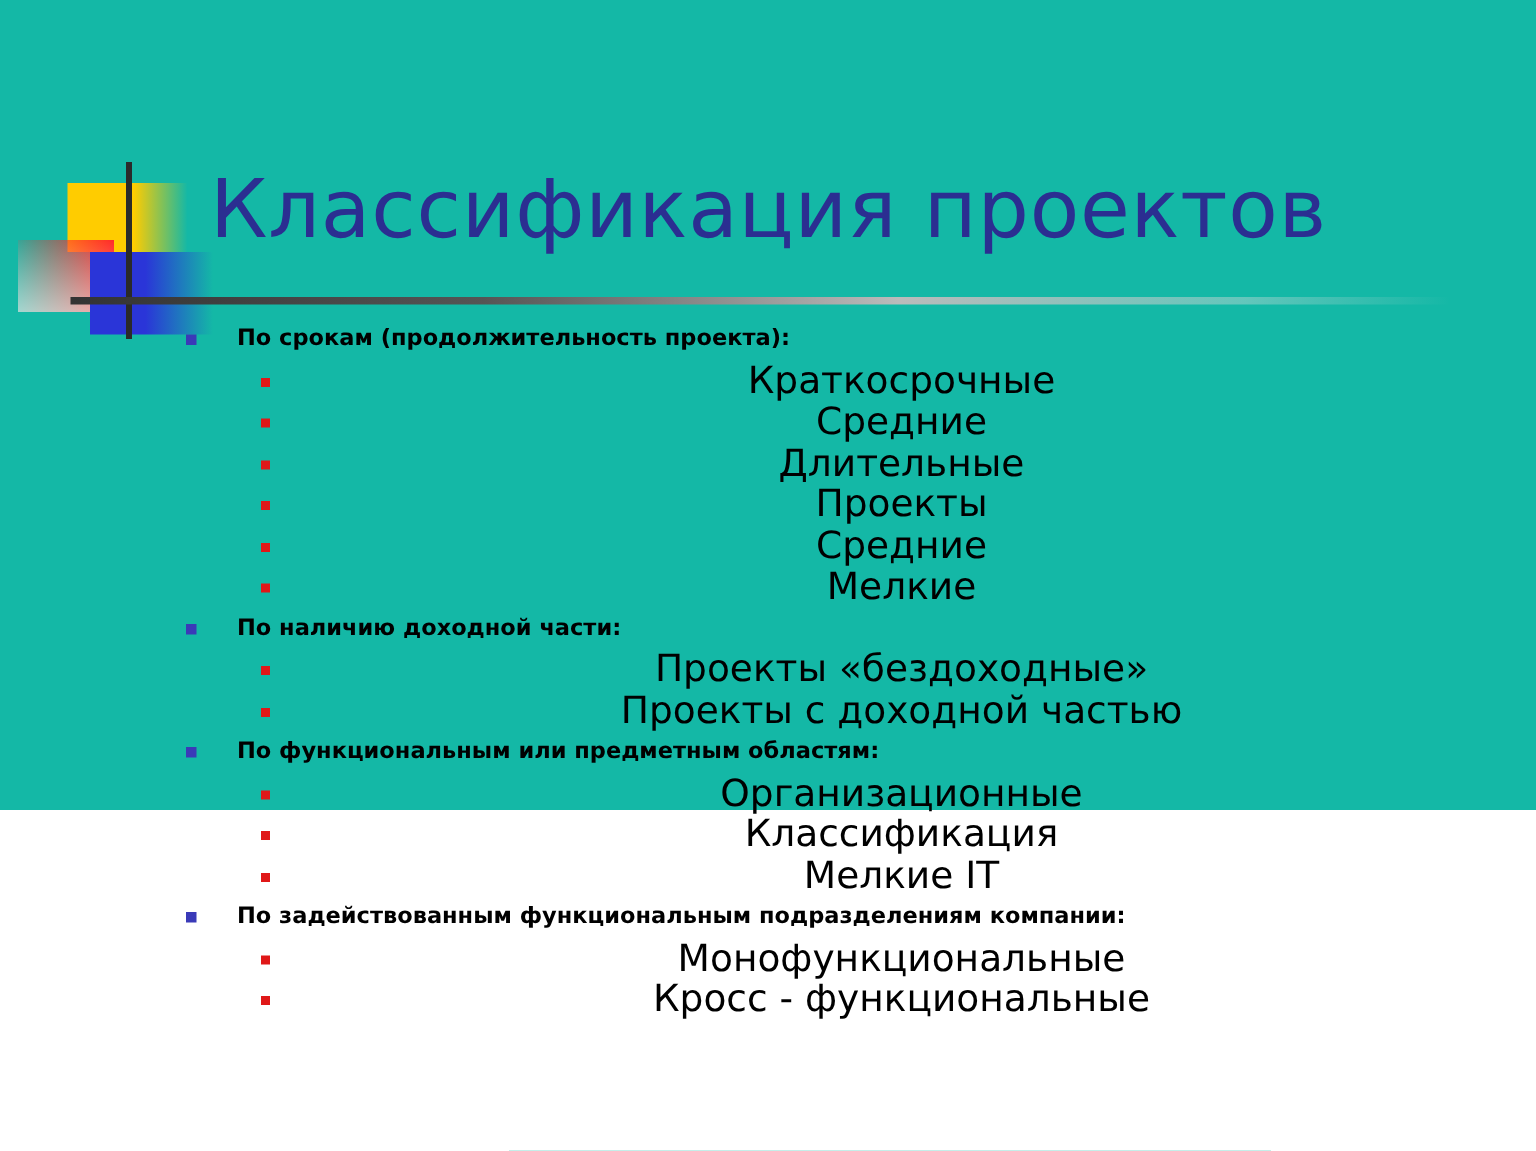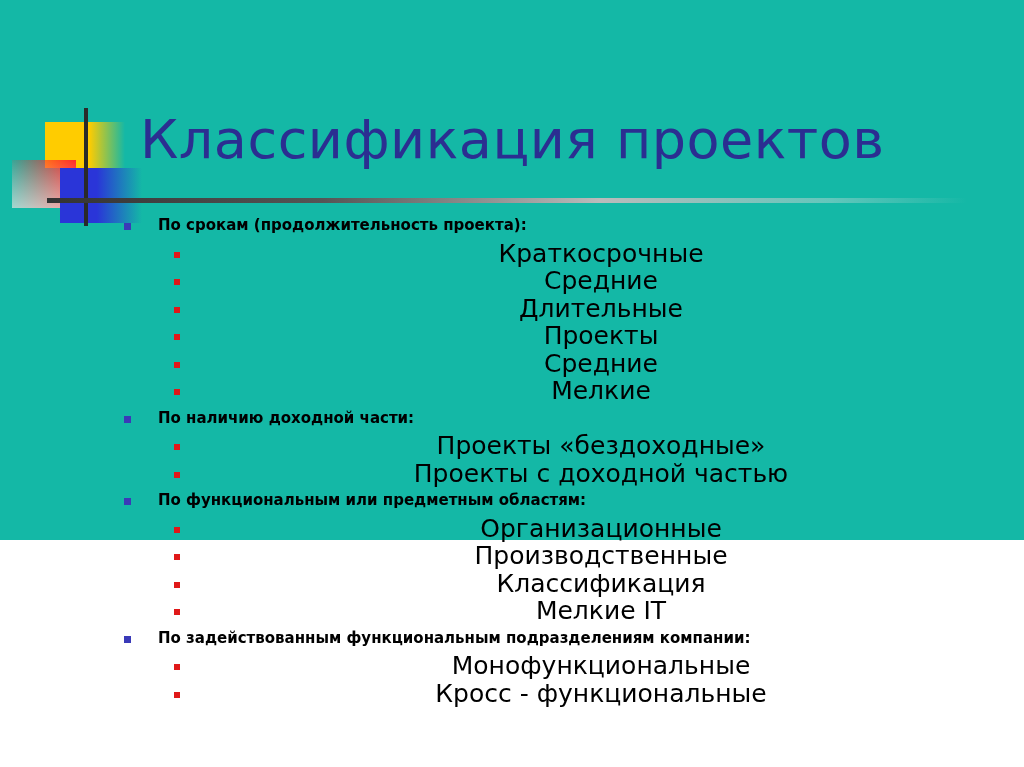--- a/index.html
+++ b/index.html
@@ -131,21 +131,20 @@
     <div class="l1">
       <span class="bullet"></span>
       <span>По функциональным или предметным областям:</span>
     </div>
     <div class="l2">
       <span class="bullet"></span>
       <span>Организационные</span>
     </div>
     <div class="l2">
       <span class="bullet"></span>
-      <span>Производственные</span>
     </div>
     <div class="l2">
       <span class="bullet"></span>
       <span>Классификация</span>
     </div>
     <div class="l2">
       <span class="bullet"></span>
       <span>Мелкие IT</span>
     </div>
 

